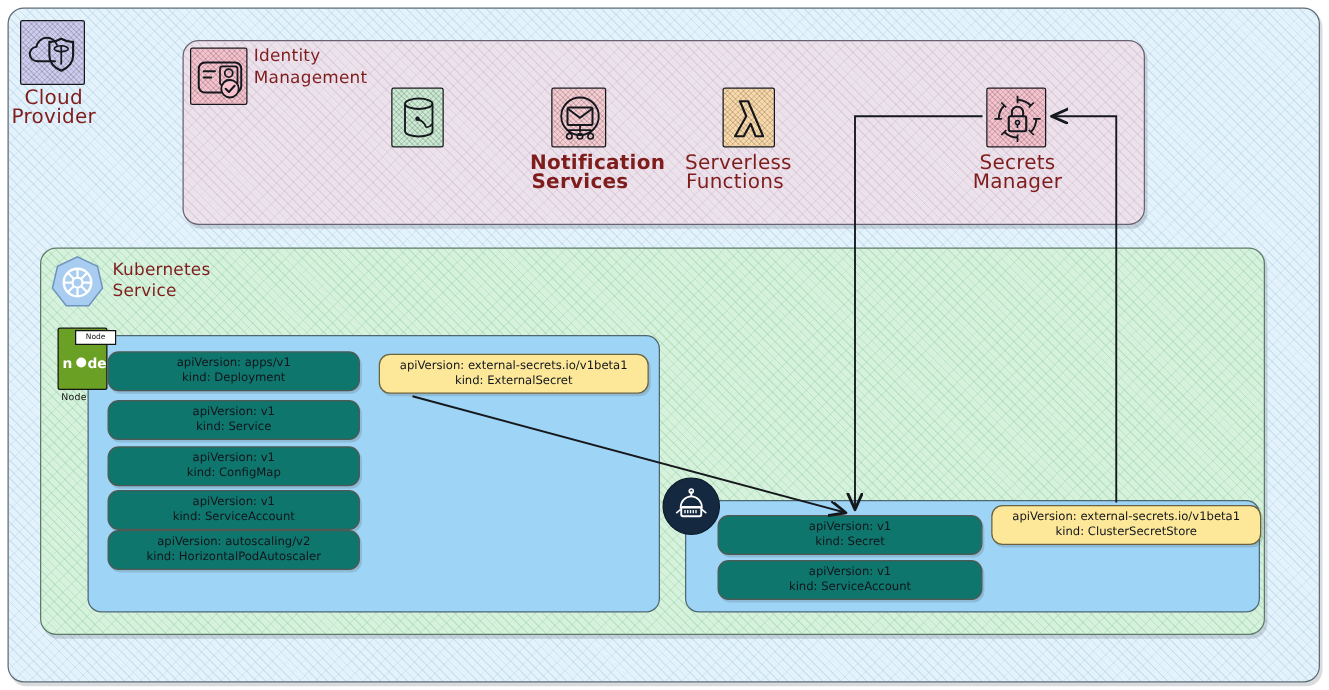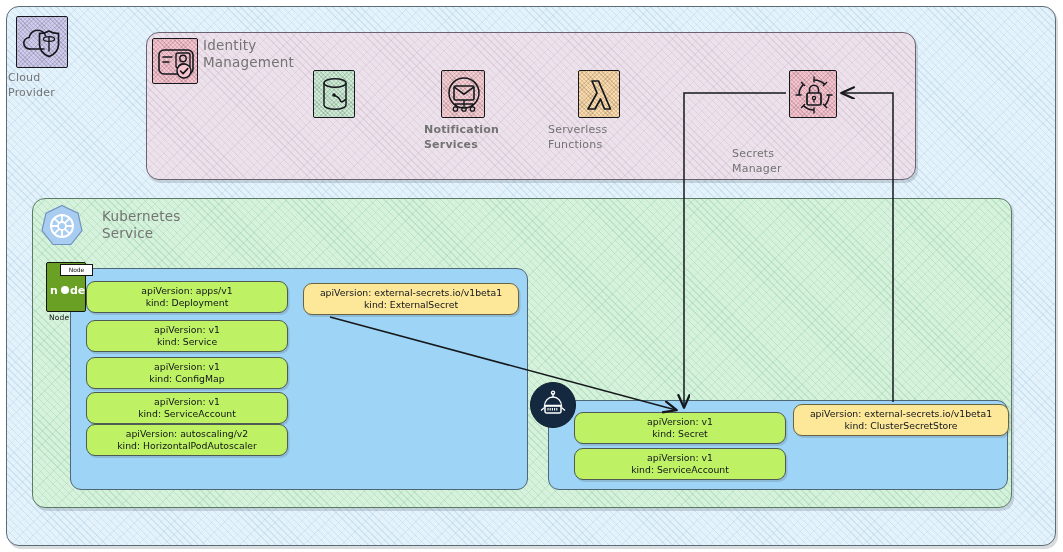--- a/index.html
+++ b/index.html
@@ -25,34 +25,34 @@
   .panel{position:absolute;box-sizing:border-box;border:1.3px solid #5d6b74;border-radius:13px;}
   .shadow{box-shadow:2px 3px 0 rgba(80,95,110,.22);}
 
   #cloud-panel{left:6px;top:6px;width:1050px;height:540px;background:#e4f2fb;}
   #idm-panel{left:146px;top:32px;width:770px;height:148px;background:#ece2ec;border-color:#6a6270;}
   #k8s-panel{left:32px;top:198px;width:980px;height:310px;background:#d6f2dc;border-color:#5d7a66;}
   #ns-app{left:70px;top:268px;width:458px;height:222px;background:#9ed4f5;border-color:#4f6775;border-radius:11px;}
   #ns-sec{left:548px;top:400px;width:460px;height:90px;background:#9ed4f5;border-color:#4f6775;border-radius:11px;}
 
   
-  .hand{font-family:"DejaVu Sans",sans-serif;color:#737373;letter-spacing:.2px;}
+  .hand{font-family:"DejaVu Sans",sans-serif;color:#7f1d1d;letter-spacing:.2px;}
   .titlelbl{position:absolute;font-size:13.5px;line-height:17px;white-space:pre-line;text-align:left;}
-  .iconcap{position:absolute;font-size:11px;line-height:15px;text-align:left;white-space:pre-line;}
+  .iconcap{position:absolute;font-size:16px;line-height:15px;text-align:center;white-space:pre-line;}
 
   
   .tile{position:absolute;box-sizing:border-box;border:1.4px solid #16181b;border-radius:2px;overflow:hidden;}
   .tile svg{position:absolute;left:0;top:0;}
 
   
   .pill{position:absolute;box-sizing:border-box;border:1.2px solid #4e5a53;border-radius:9px;
         display:flex;align-items:center;justify-content:center;text-align:center;
         font-size:9.3px;line-height:12px;white-space:pre-line;color:#10141a;
         box-shadow:1.5px 2px 0 rgba(70,85,95,.20);}
-  .pill-green{background:#bef264;}
+  .pill-green{background:#0f766e;}
   .pill-yellow{background:#fde89a;border-color:#6b6340;}
 
   
   #wires{position:absolute;left:0;top:0;width:1063px;height:552px;pointer-events:none;}
 
   .badge-node{position:absolute;box-sizing:border-box;border:1.6px solid #141414;background:#6aa024;border-radius:2px;}
   .nodetag{position:absolute;box-sizing:border-box;border:1.3px solid #141414;background:#fff;
            font-size:6px;text-align:center;line-height:9px;color:#111;}
   .nodecap{position:absolute;font-size:7.5px;color:#111;}
 
@@ -140,37 +140,37 @@
     <svg width="48" height="48" viewBox="0 0 48 48">
       <path d="M9 24a15 15 0 0 1 4.4-10.6M24 9a15 15 0 0 1 10.6 4.4M39 24a15 15 0 0 1-4.4 10.6M24 39a15 15 0 0 1-10.6-4.4" fill="none" stroke="#14171c" stroke-width="1.5"></path>
       <path d="M24 5.5v6M24 36.5v6M5.5 24h6M36.5 24h6" fill="none" stroke="#14171c" stroke-width="1.4"></path>
       <path d="M11 11l4 4M37 11l-4 4M11 37l4-4M37 37l-4-4" fill="none" stroke="#14171c" stroke-width="1.4"></path>
       <rect x="17" y="22" width="14" height="12" rx="1.6" fill="none" stroke="#14171c" stroke-width="1.7"></rect>
       <path d="M19.5 22v-3.2a4.5 4.5 0 0 1 9 0V22" fill="none" stroke="#14171c" stroke-width="1.6"></path>
       <circle cx="24" cy="27" r="1.6" fill="none" stroke="#14171c" stroke-width="1.3"></circle>
       <path d="M24 28.4v3" fill="none" stroke="#14171c" stroke-width="1.3"></path>
     </svg>
   </div>
-  <div class="hand iconcap" style="left:732px;top:122px;width:82px;margin-top:24px;">Secrets
+  <div class="hand iconcap" style="left:773px;top:122px;width:82px;">Secrets
 Manager</div>
 
   <div class="panel shadow" id="k8s-panel">
     <div class="hatch hx-green"></div>
   </div>
 
   <svg width="48" height="48" viewBox="0 0 48 48" style="position:absolute;left:38px;top:202px;">
     <path d="M24 3.5l16 7.6 4 17.4-11 14H15l-11-14 4-17.4z" fill="#a8cdf0" stroke="#6f93bd" stroke-width="1.2"></path>
     <circle cx="24" cy="24" r="11" fill="none" stroke="#ffffff" stroke-width="1.9"></circle>
     <circle cx="24" cy="24" r="4" fill="none" stroke="#ffffff" stroke-width="1.8"></circle>
     <g stroke="#ffffff" stroke-width="1.8">
       <path d="M24 13v7M24 28v7M13 24h7M28 24h7"></path>
       <path d="M16.2 16.2l5 5M26.8 26.8l5 5M31.8 16.2l-5 5M21.2 26.8l-5 5"></path>
     </g>
   </svg>
-  <div class="hand titlelbl" style="left:90px;top:208px;width:160px;margin-left:12px;">Kubernetes
+  <div class="hand titlelbl" style="left:90px;top:208px;width:160px;">Kubernetes
 Service</div>
 
   <div class="panel" id="ns-app"></div>
 
   <div class="badge-node" style="left:46px;top:262px;width:40px;height:50px;"></div>
   <div class="nodetag" style="left:60px;top:264px;width:33px;height:12px;">Node</div>
   <svg width="40" height="14" viewBox="0 0 40 14" style="position:absolute;left:46px;top:283px;">
     <text x="4" y="11" font-family="DejaVu Sans, sans-serif" font-size="11" font-weight="bold" fill="#ffffff">n</text>
     <circle cx="19" cy="7" r="4" fill="#ffffff"></circle>
     <text x="24" y="11" font-family="DejaVu Sans, sans-serif" font-size="11" font-weight="bold" fill="#ffffff">de</text>

